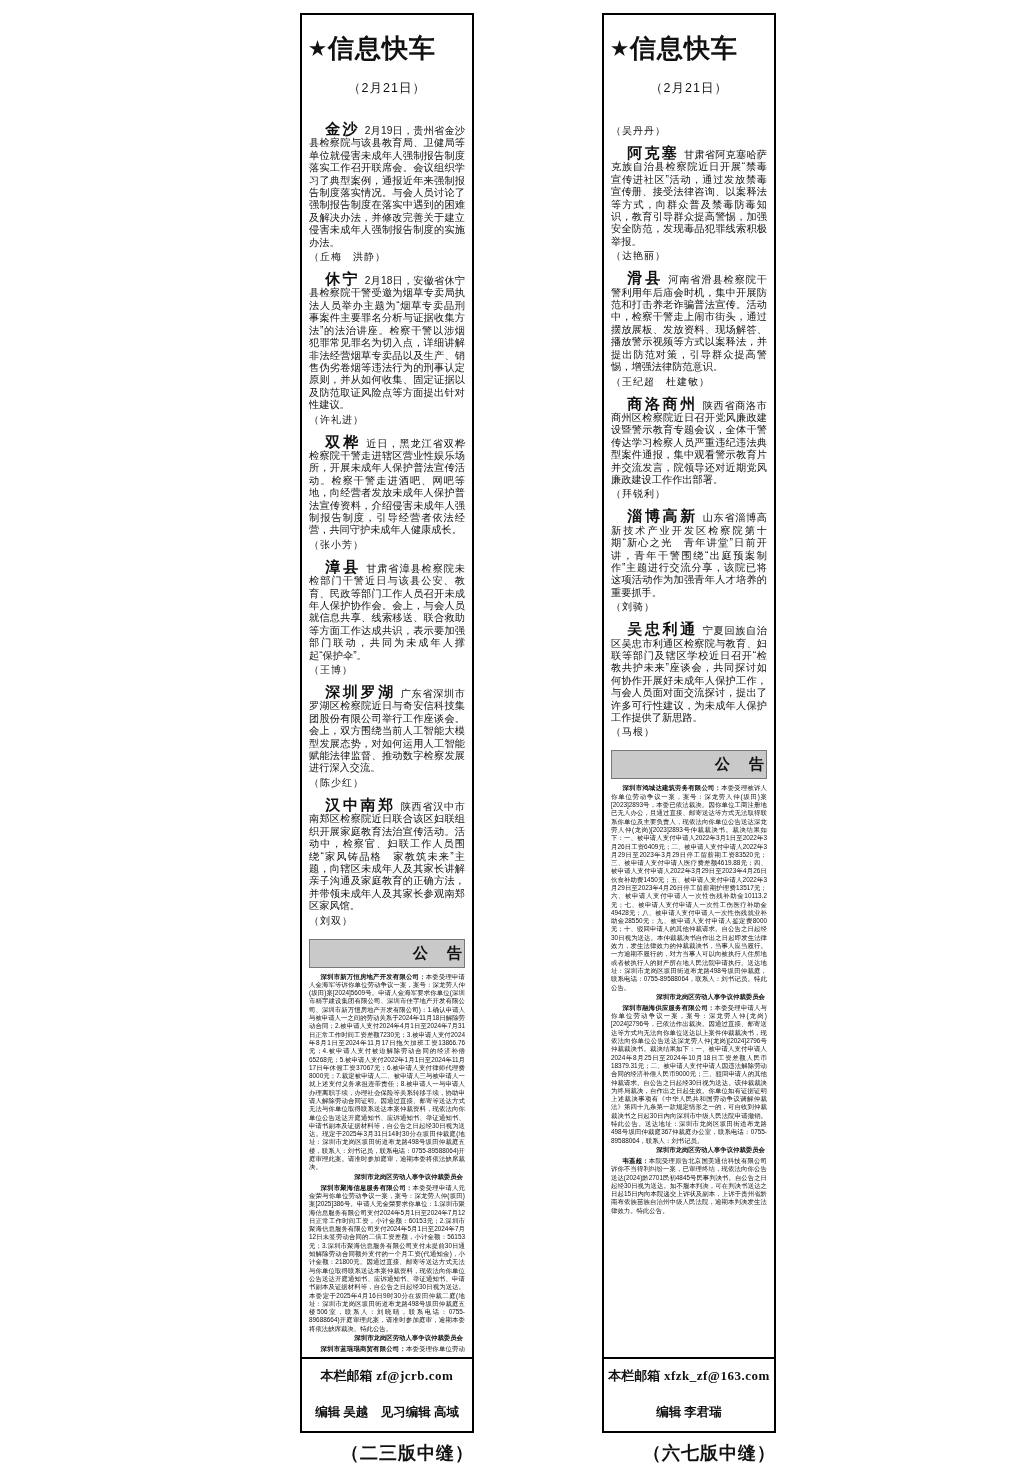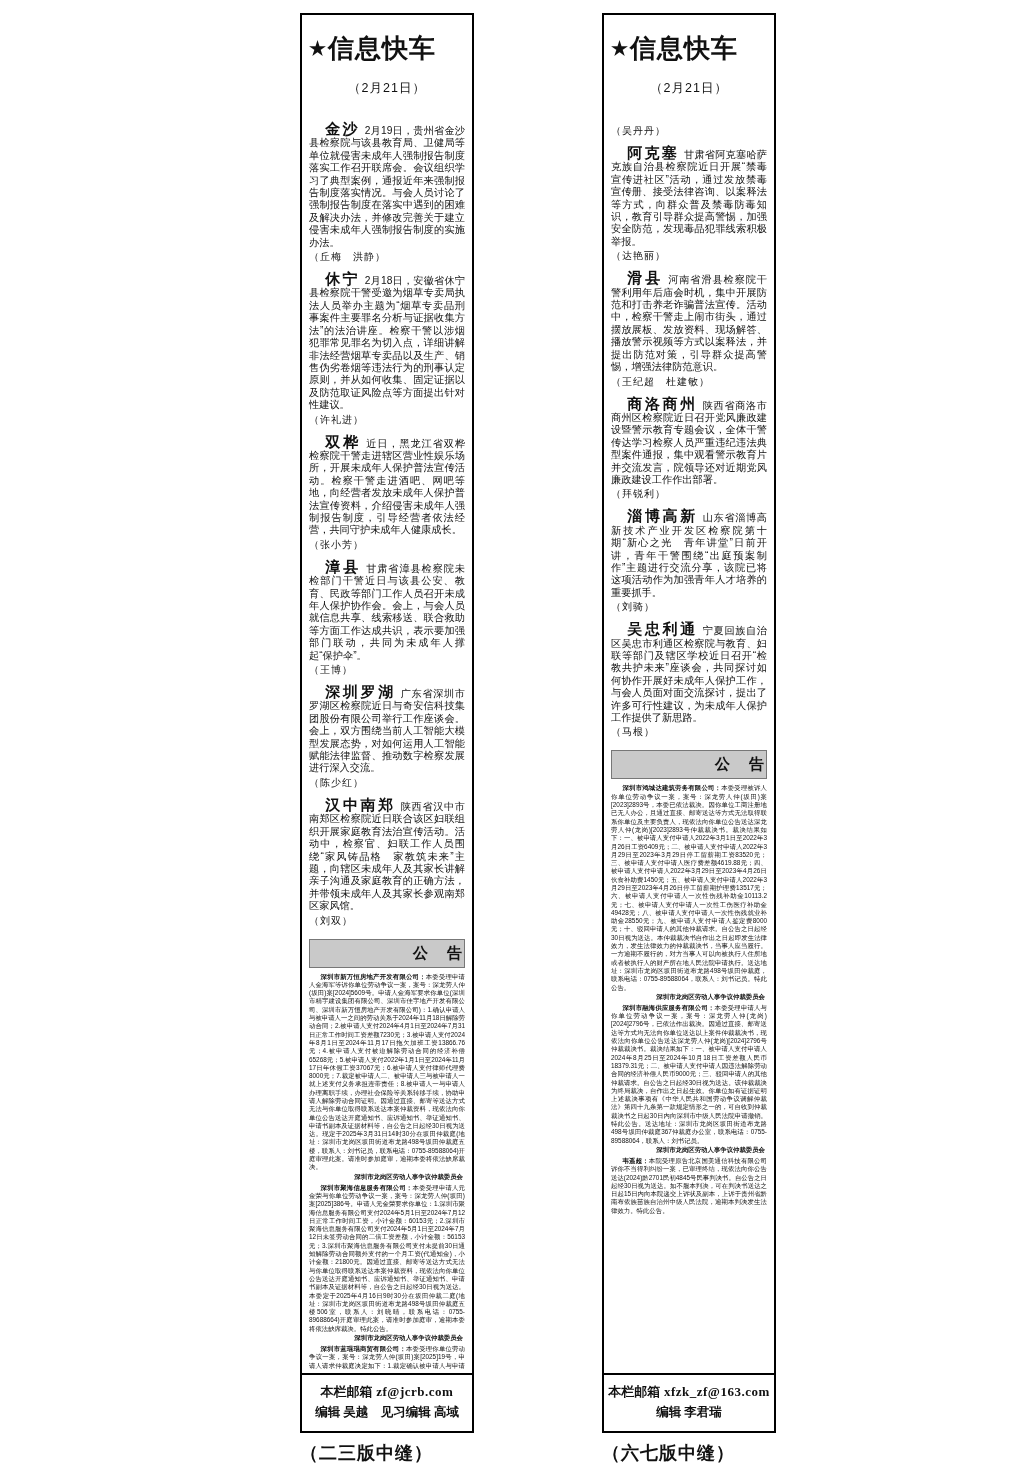--- a/index.html
+++ b/index.html
@@ -31,23 +31,23 @@
   }
   .notice-list { flex:1 1 0; min-height:0; overflow:hidden; }
   .notice { margin-bottom:3px; }
   .notice-body { margin:0; font-size:6.4px; line-height:8.3px; text-align:justify; text-indent:1.8em; }
   .notice-lead { font-weight:bold; }
   .notice-signer { margin:0 2px 0 0; text-align:right; font-weight:bold; font-size:6.4px; line-height:9px; }
 
   .col-footer { flex:0 0 auto; border-top:2px solid #000; margin:4px -7px 0; padding:8px 4px 10px; text-align:center; background:#fff; }
   .footer-line1 { font-size:13px; font-weight:bold; white-space:nowrap; }
   .f-email { font-family:"Liberation Serif", serif; font-weight:bold; letter-spacing:0.5px; }
-  .footer-line2 { font-size:12.5px; font-weight:bold; margin-top:3px; font-family:"Liberation Serif", serif; }
+  .footer-line2 { font-size:12.5px; font-weight:bold; margin-top:19px; font-family:"Liberation Serif", serif; }
 
-  .caption { position:absolute; top:1441px; width:174px; text-align:left; font-size:18px; font-weight:bold; letter-spacing:1px; white-space:nowrap; }
+  .caption { position:absolute; top:1441px; width:174px; text-align:right; font-size:18px; font-weight:bold; letter-spacing:1px; white-space:nowrap; }
   .cap-left { left:300px; }
   .cap-right { left:602px; }
 </style>
 </head>
 <body>
 
 <div class="page">
 
   <section class="column col-left">
     <div class="masthead">

